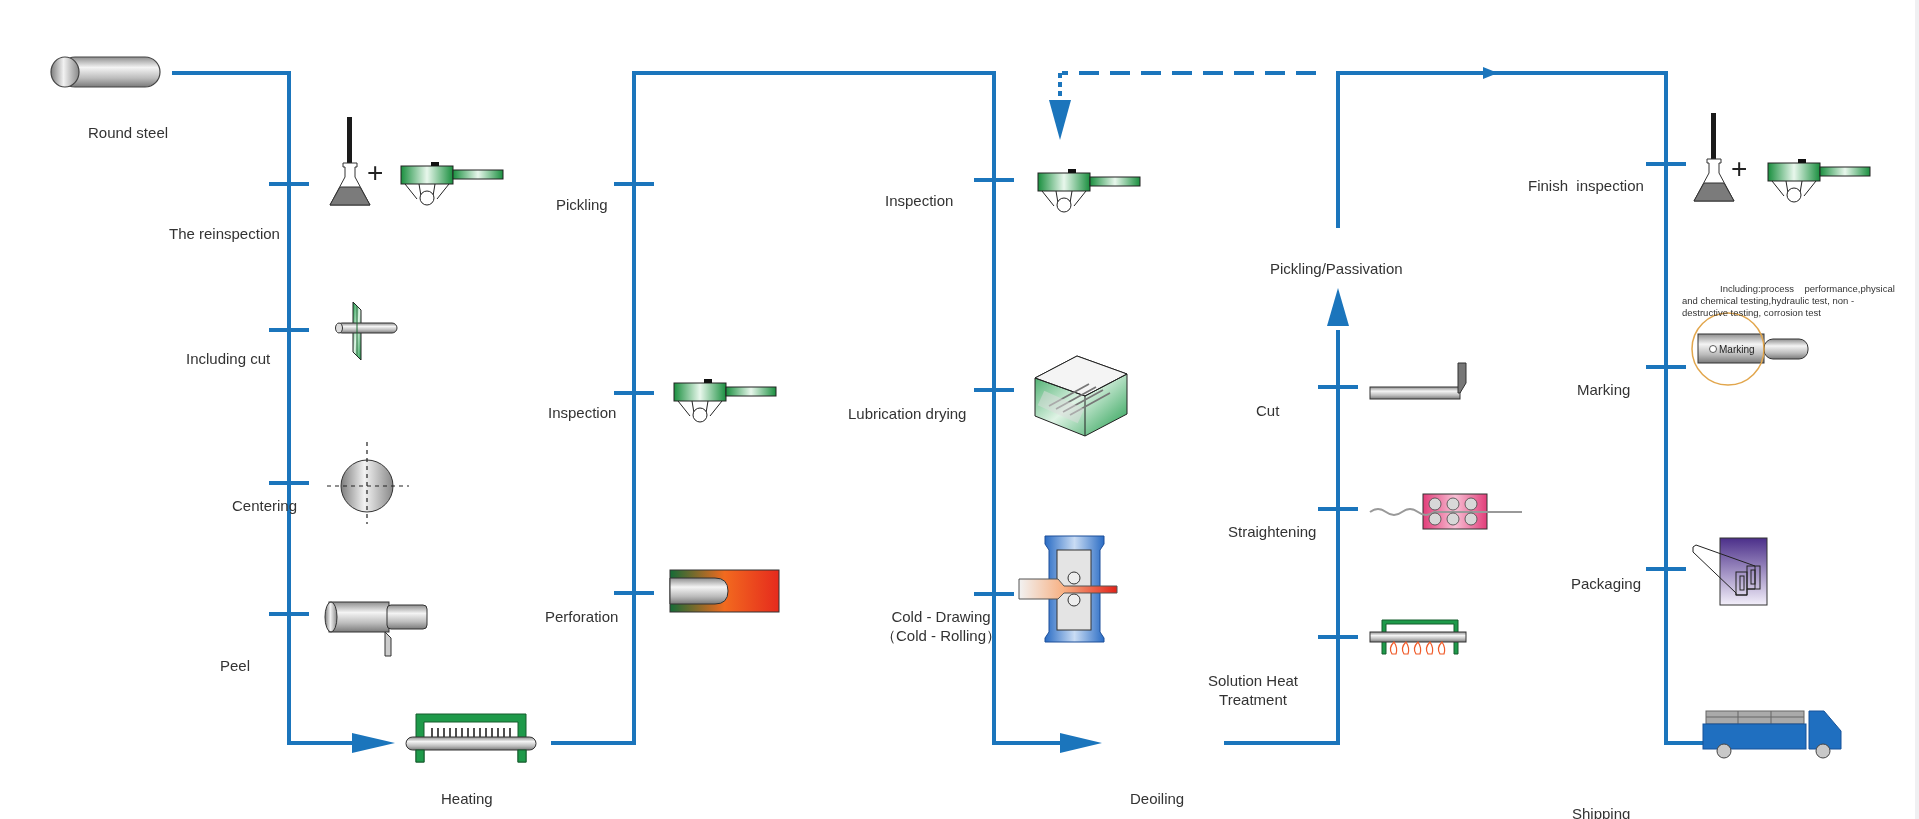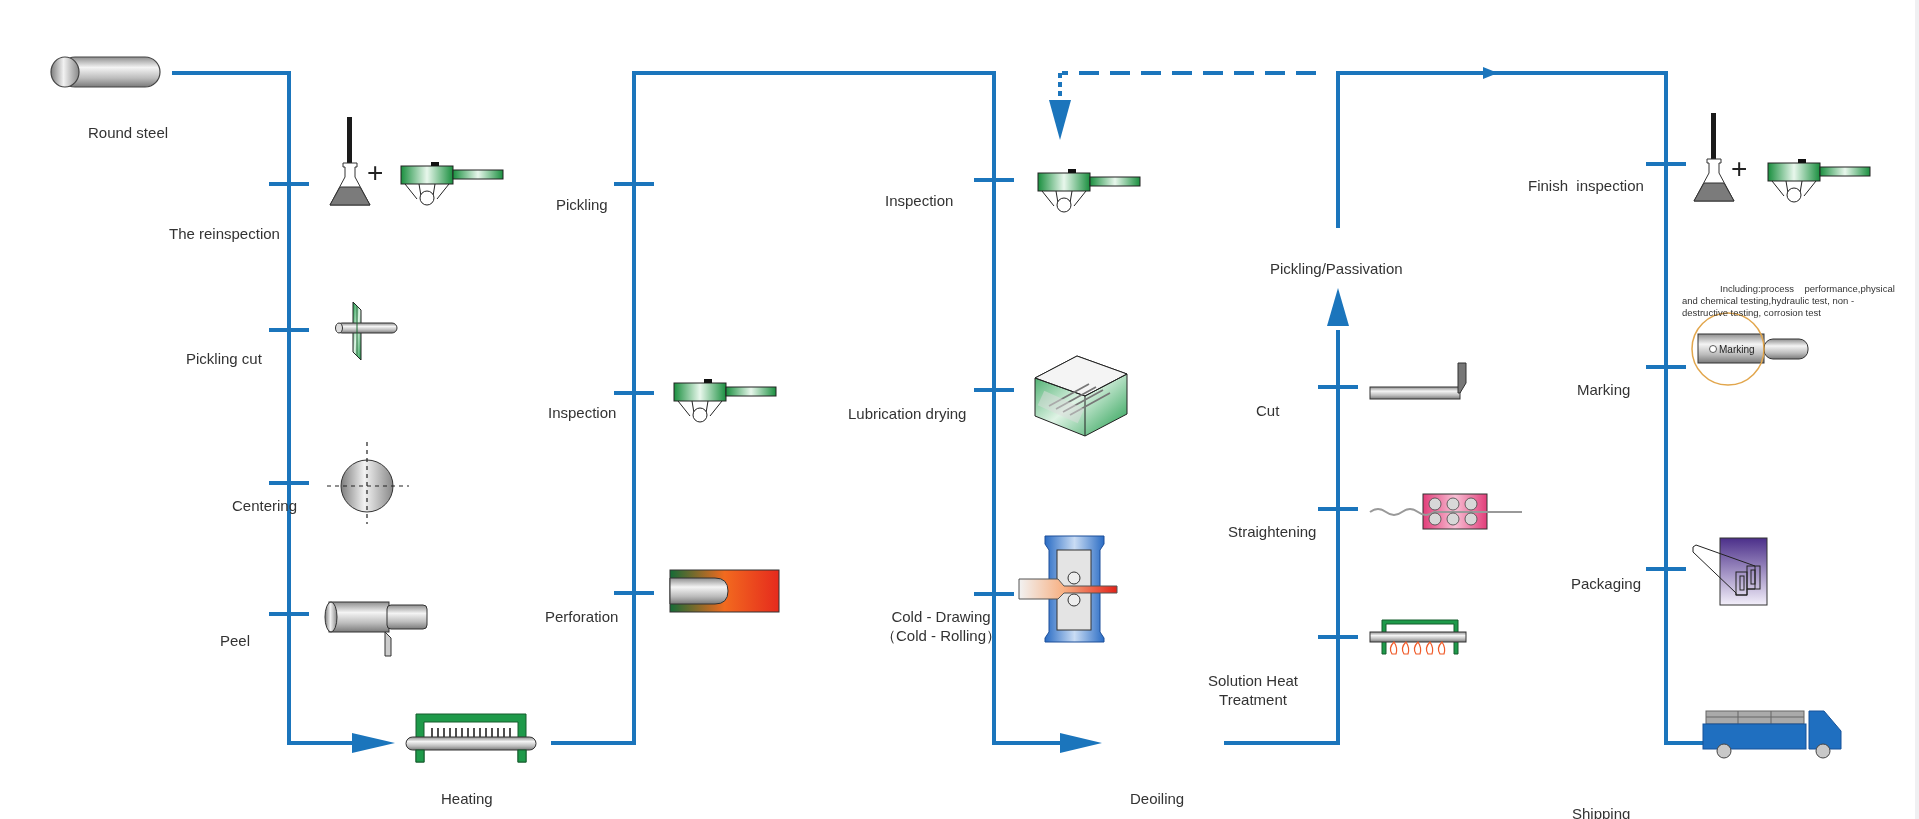--- a/index.html
+++ b/index.html
@@ -301,23 +301,23 @@
     <path d="M106 0 L121 0 L138 20 L138 38 L106 38 Z" fill="#1f6fc0" stroke="#17539a" stroke-width="1"></path>
     <circle cx="21" cy="40" r="7" fill="#c8c8c8" stroke="#444" stroke-width="1"></circle>
     <circle cx="120" cy="40" r="7" fill="#c8c8c8" stroke="#444" stroke-width="1"></circle>
   </g>
 </svg>
 
 <div class="edge"></div>
 
 <div class="lbl" style="left:88px;top:123px;">Round steel</div>
 <div class="lbl" style="left:169px;top:192px;margin-top:32px;">The reinspection</div>
-<div class="lbl" style="left:186px;top:349px;">Pickling cut</div>
+<div class="lbl" style="left:186px;top:349px;">Including cut</div>
 <div class="lbl" style="left:199px;top:496px;margin-left:33px;">Centering</div>
-<div class="lbl" style="left:220px;top:631px;">Peel</div>
+<div class="lbl" style="left:220px;top:656px;">Peel</div>
 <div class="lbl" style="left:441px;top:789px;">Heating</div>
 <div class="lbl" style="left:556px;top:195px;">Pickling</div>
 <div class="lbl" style="left:548px;top:403px;">Inspection</div>
 <div class="lbl" style="left:545px;top:607px;">Perforation</div>
 <div class="lbl" style="left:885px;top:191px;">Inspection</div>
 <div class="lbl" style="left:848px;top:404px;">Lubrication drying</div>
 <div class="lbl c" style="left:879px;top:607px;width:124px;">
   <div>Cold - Drawing</div>
   <div>（Cold - Rolling）</div>
 </div>

